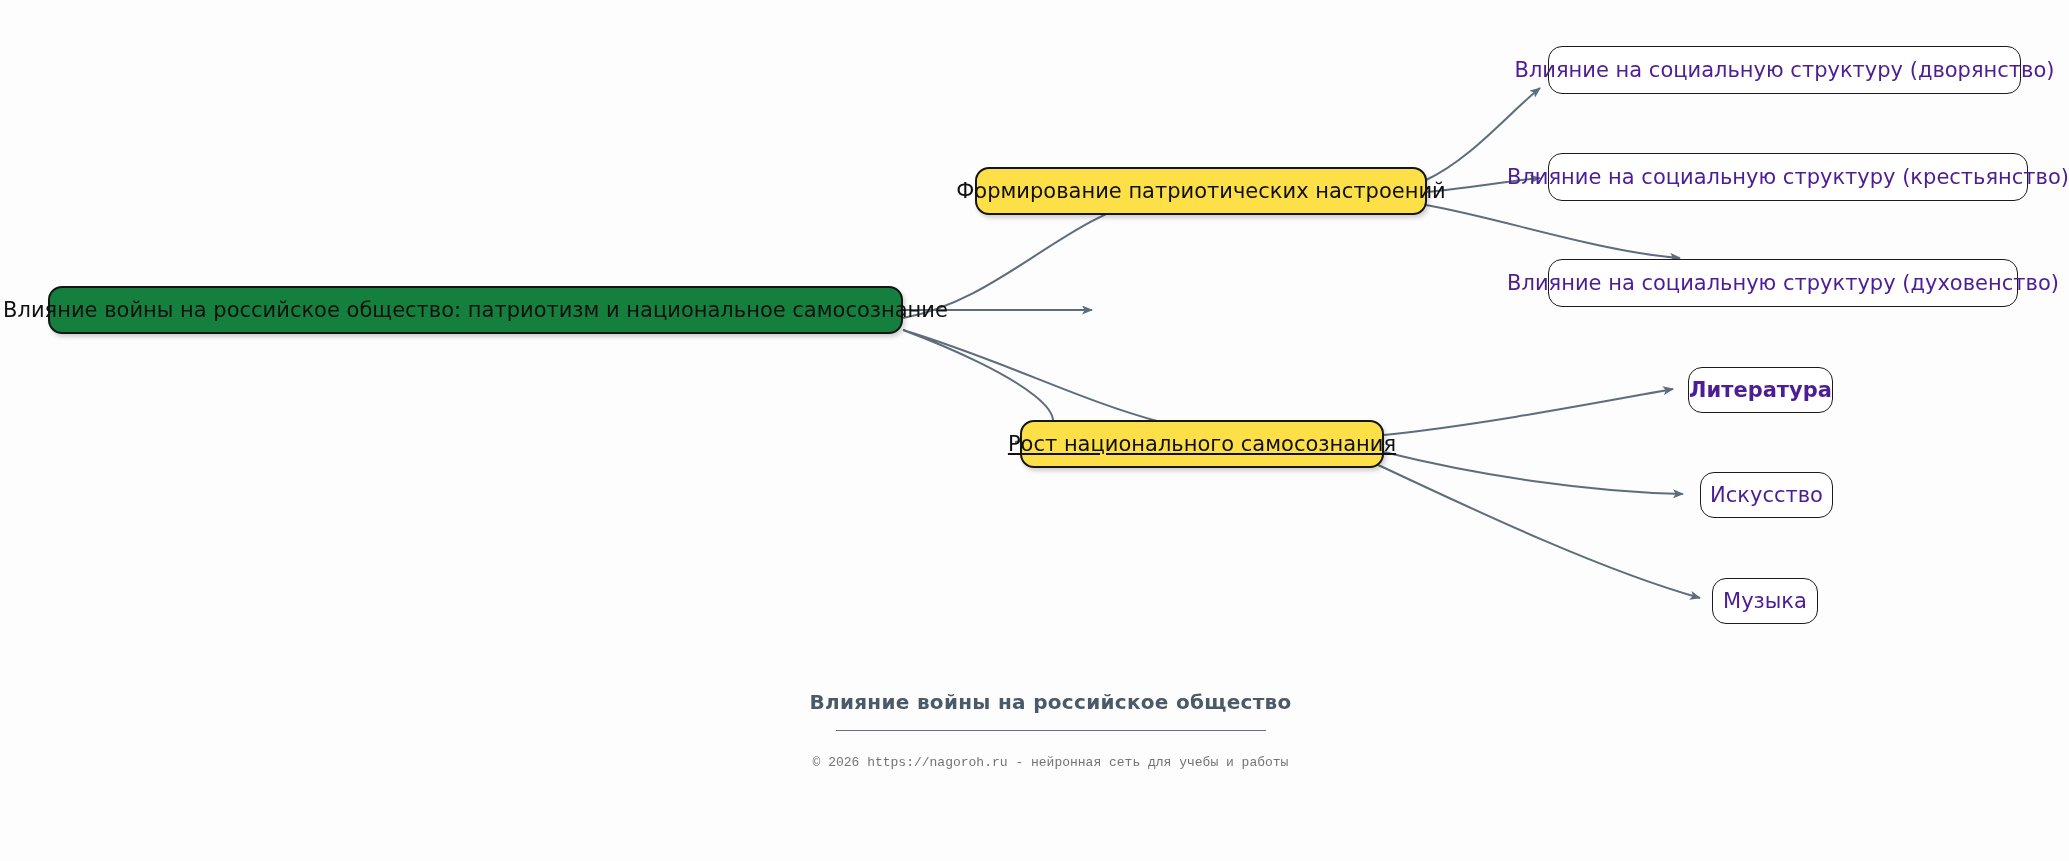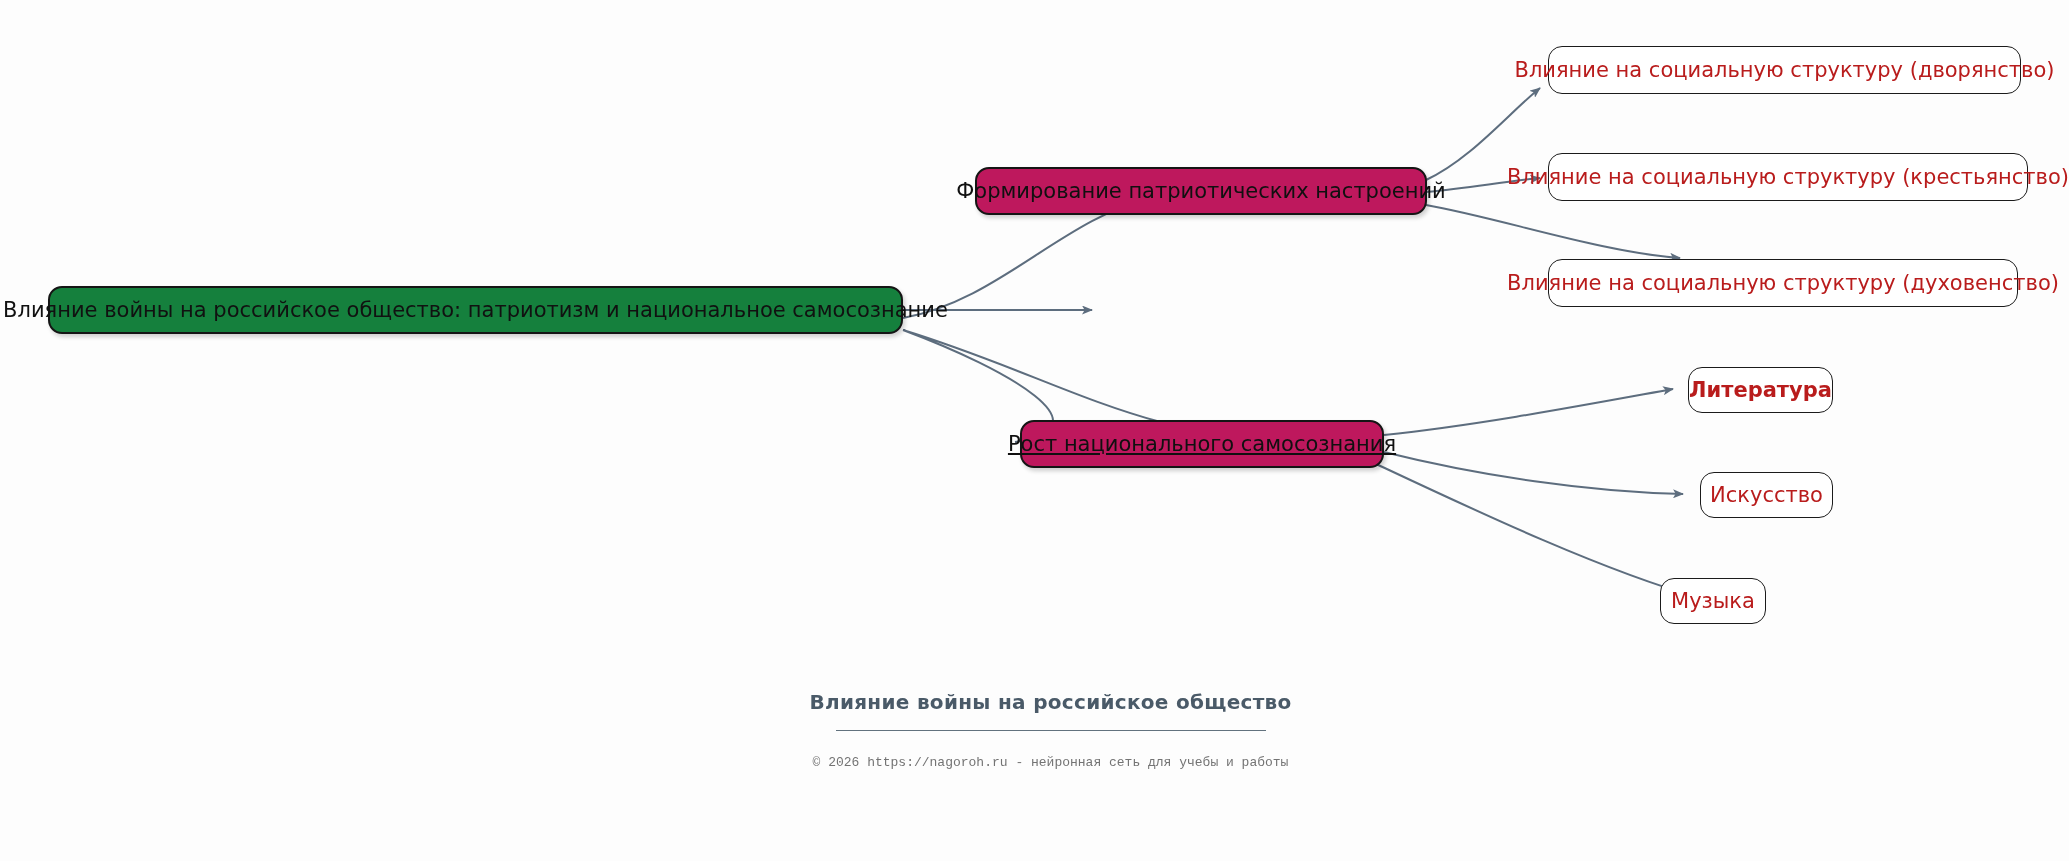--- a/index.html
+++ b/index.html
@@ -61,34 +61,34 @@
     background: #15803d;
     border: 2px solid #151515;
     border-radius: 14px;
     color: #111111;
     font-size: 21px;
     box-shadow: 2px 3px 4px rgba(0,0,0,0.18);
   }
 
   
   .node--branch {
-    background: #be185d;
+    background: #fde047;
     border: 2px solid #151515;
     border-radius: 14px;
     color: #101010;
     font-size: 21px;
     box-shadow: 2px 3px 4px rgba(0,0,0,0.18);
   }
 
   
   .node--leaf {
     background: #ffffff;
     border: 1.6px solid #1b1b1b;
     border-radius: 14px;
-    color: #b91c1c;
+    color: #4c1d95;
     font-size: 21px;
   }
 
   
   #footer {
     position: absolute;
     left: 0;
     top: 690px;
     width: 2069px;
     text-align: center;
@@ -171,21 +171,21 @@
   </div>
 
   <div class="node node--leaf" style="left:1688px; top:367px; width:145px; height:46px;font-weight:bold;">
     <span class="node-label">Литература</span>
   </div>
 
   <div class="node node--leaf" style="left:1700px; top:472px; width:133px; height:46px;">
     <span class="node-label">Искусство</span>
   </div>
 
-  <div class="node node--leaf" style="left:1660px; top:578px; width:106px; height:46px;">
+  <div class="node node--leaf" style="left:1712px; top:578px; width:106px; height:46px;">
     <span class="node-label">Музыка</span>
   </div>
 
   <div id="footer">
     <div id="footer-title">Влияние войны на российское общество</div>
     <div id="footer-divider"></div>
     <div id="footer-copyright">© 2026 https://nagoroh.ru - нейронная сеть для учебы и работы</div>
   </div>
 
 </div>

